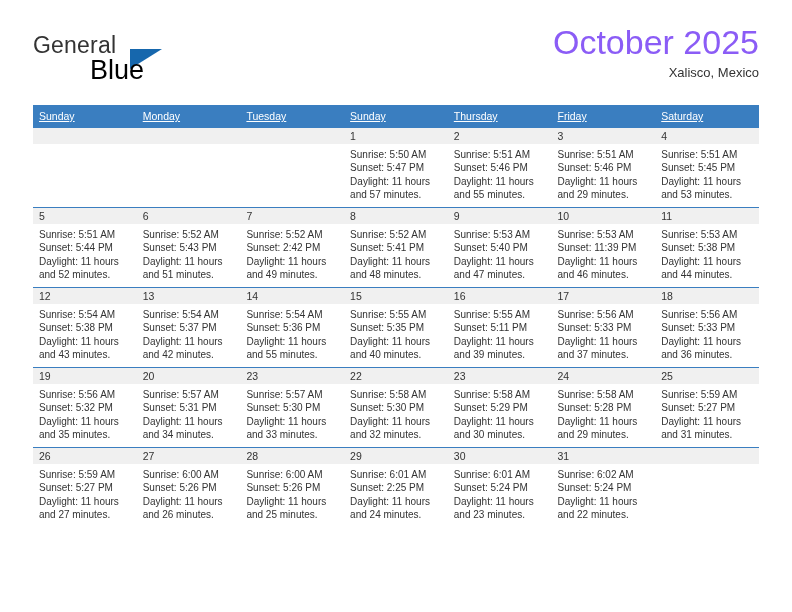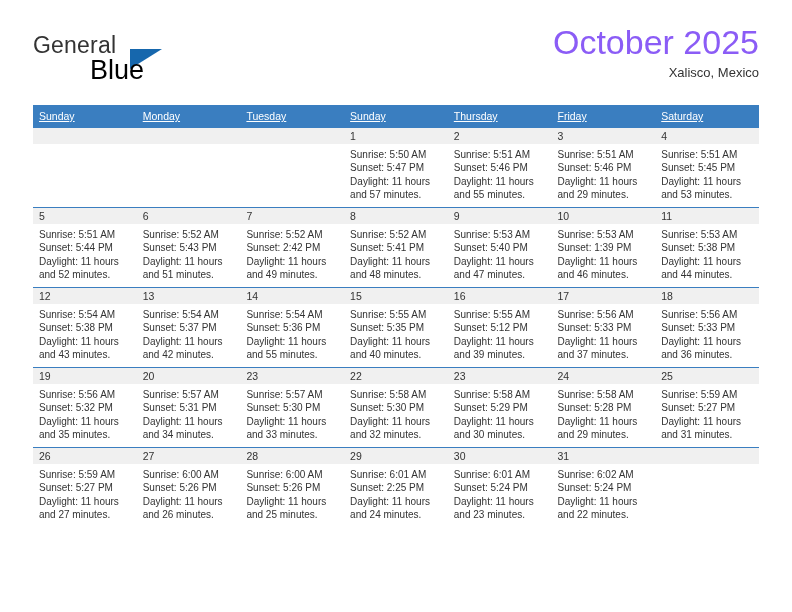--- a/index.html
+++ b/index.html
@@ -278,21 +278,21 @@
               <div>Sunrise: 5:53 AM</div>
               <div>Sunset: 5:40 PM</div>
               <div>Daylight: 11 hours</div>
               <div>and 47 minutes.</div>
             </div>
           </td>
           <td>
             <div class="daynum-band">10</div>
             <div class="cell-body">
               <div>Sunrise: 5:53 AM</div>
-              <div>Sunset: 1:39 PM</div>
+              <div>Sunset: 11:39 PM</div>
               <div>Daylight: 11 hours</div>
               <div>and 46 minutes.</div>
             </div>
           </td>
           <td>
             <div class="daynum-band">11</div>
             <div class="cell-body">
               <div>Sunrise: 5:53 AM</div>
               <div>Sunset: 5:38 PM</div>
               <div>Daylight: 11 hours</div>
@@ -334,21 +334,21 @@
               <div>Sunrise: 5:55 AM</div>
               <div>Sunset: 5:35 PM</div>
               <div>Daylight: 11 hours</div>
               <div>and 40 minutes.</div>
             </div>
           </td>
           <td>
             <div class="daynum-band">16</div>
             <div class="cell-body">
               <div>Sunrise: 5:55 AM</div>
-              <div>Sunset: 5:12 PM</div>
+              <div>Sunset: 5:11 PM</div>
               <div>Daylight: 11 hours</div>
               <div>and 39 minutes.</div>
             </div>
           </td>
           <td>
             <div class="daynum-band">17</div>
             <div class="cell-body">
               <div>Sunrise: 5:56 AM</div>
               <div>Sunset: 5:33 PM</div>
               <div>Daylight: 11 hours</div>

